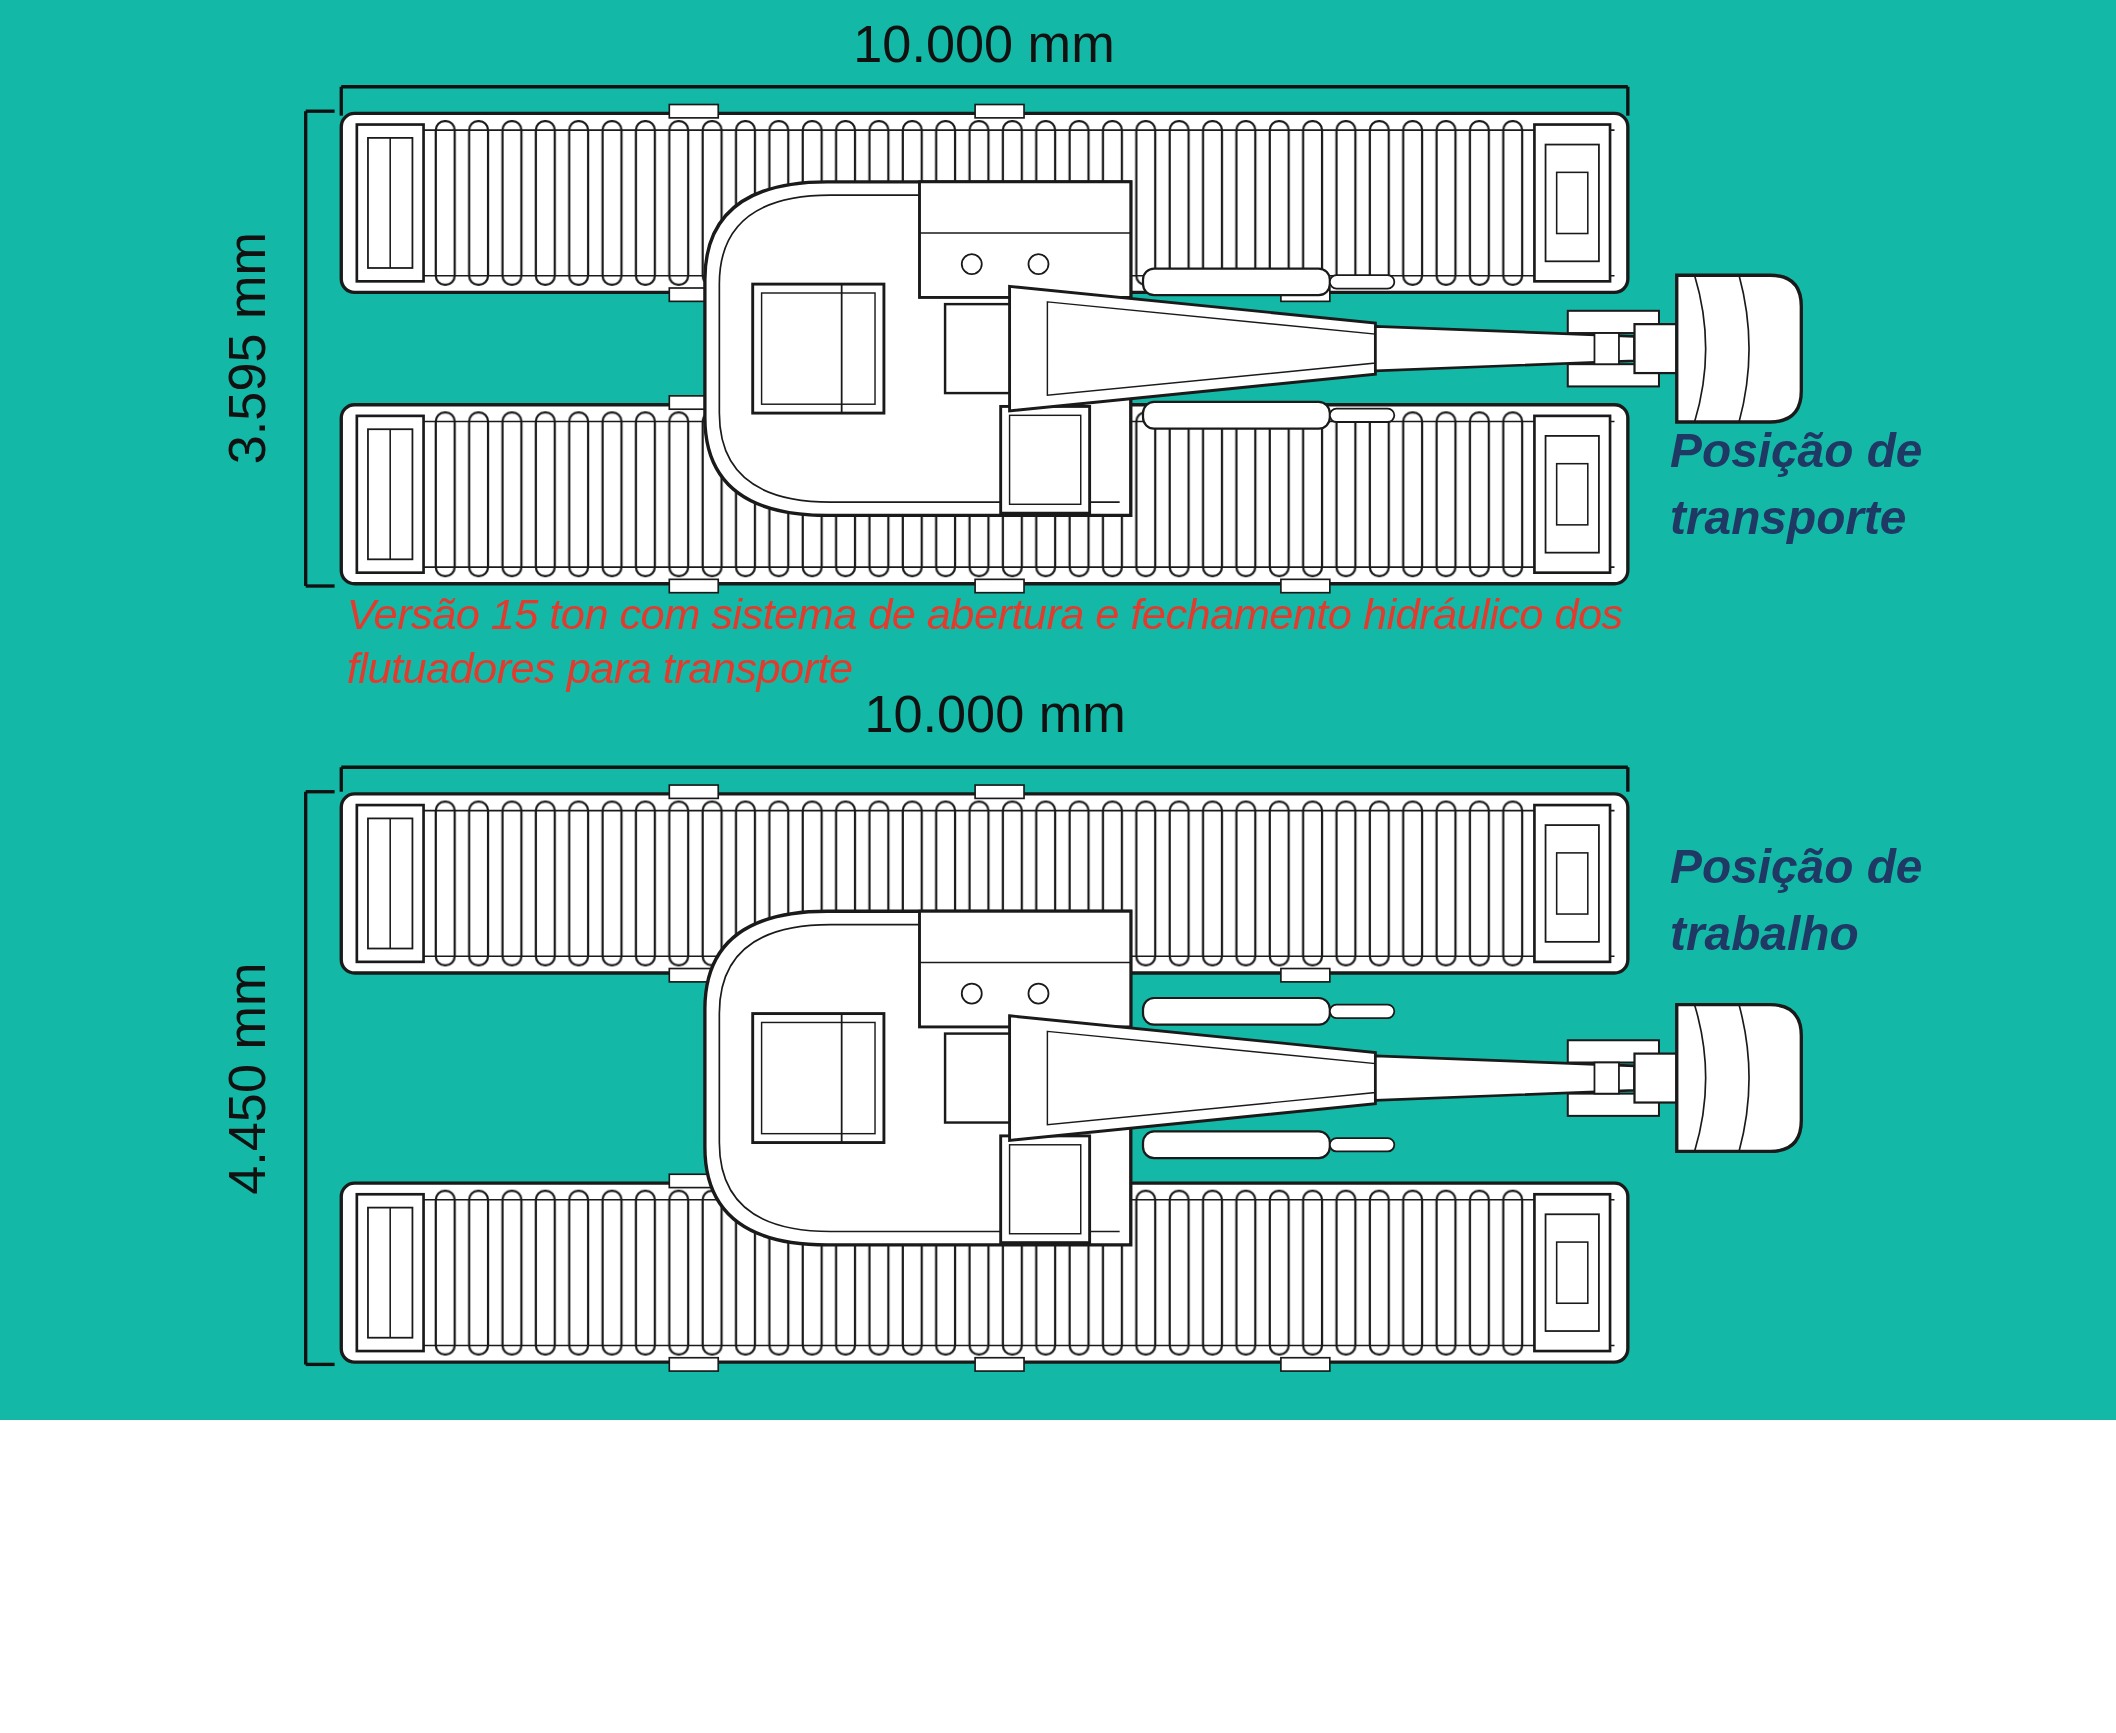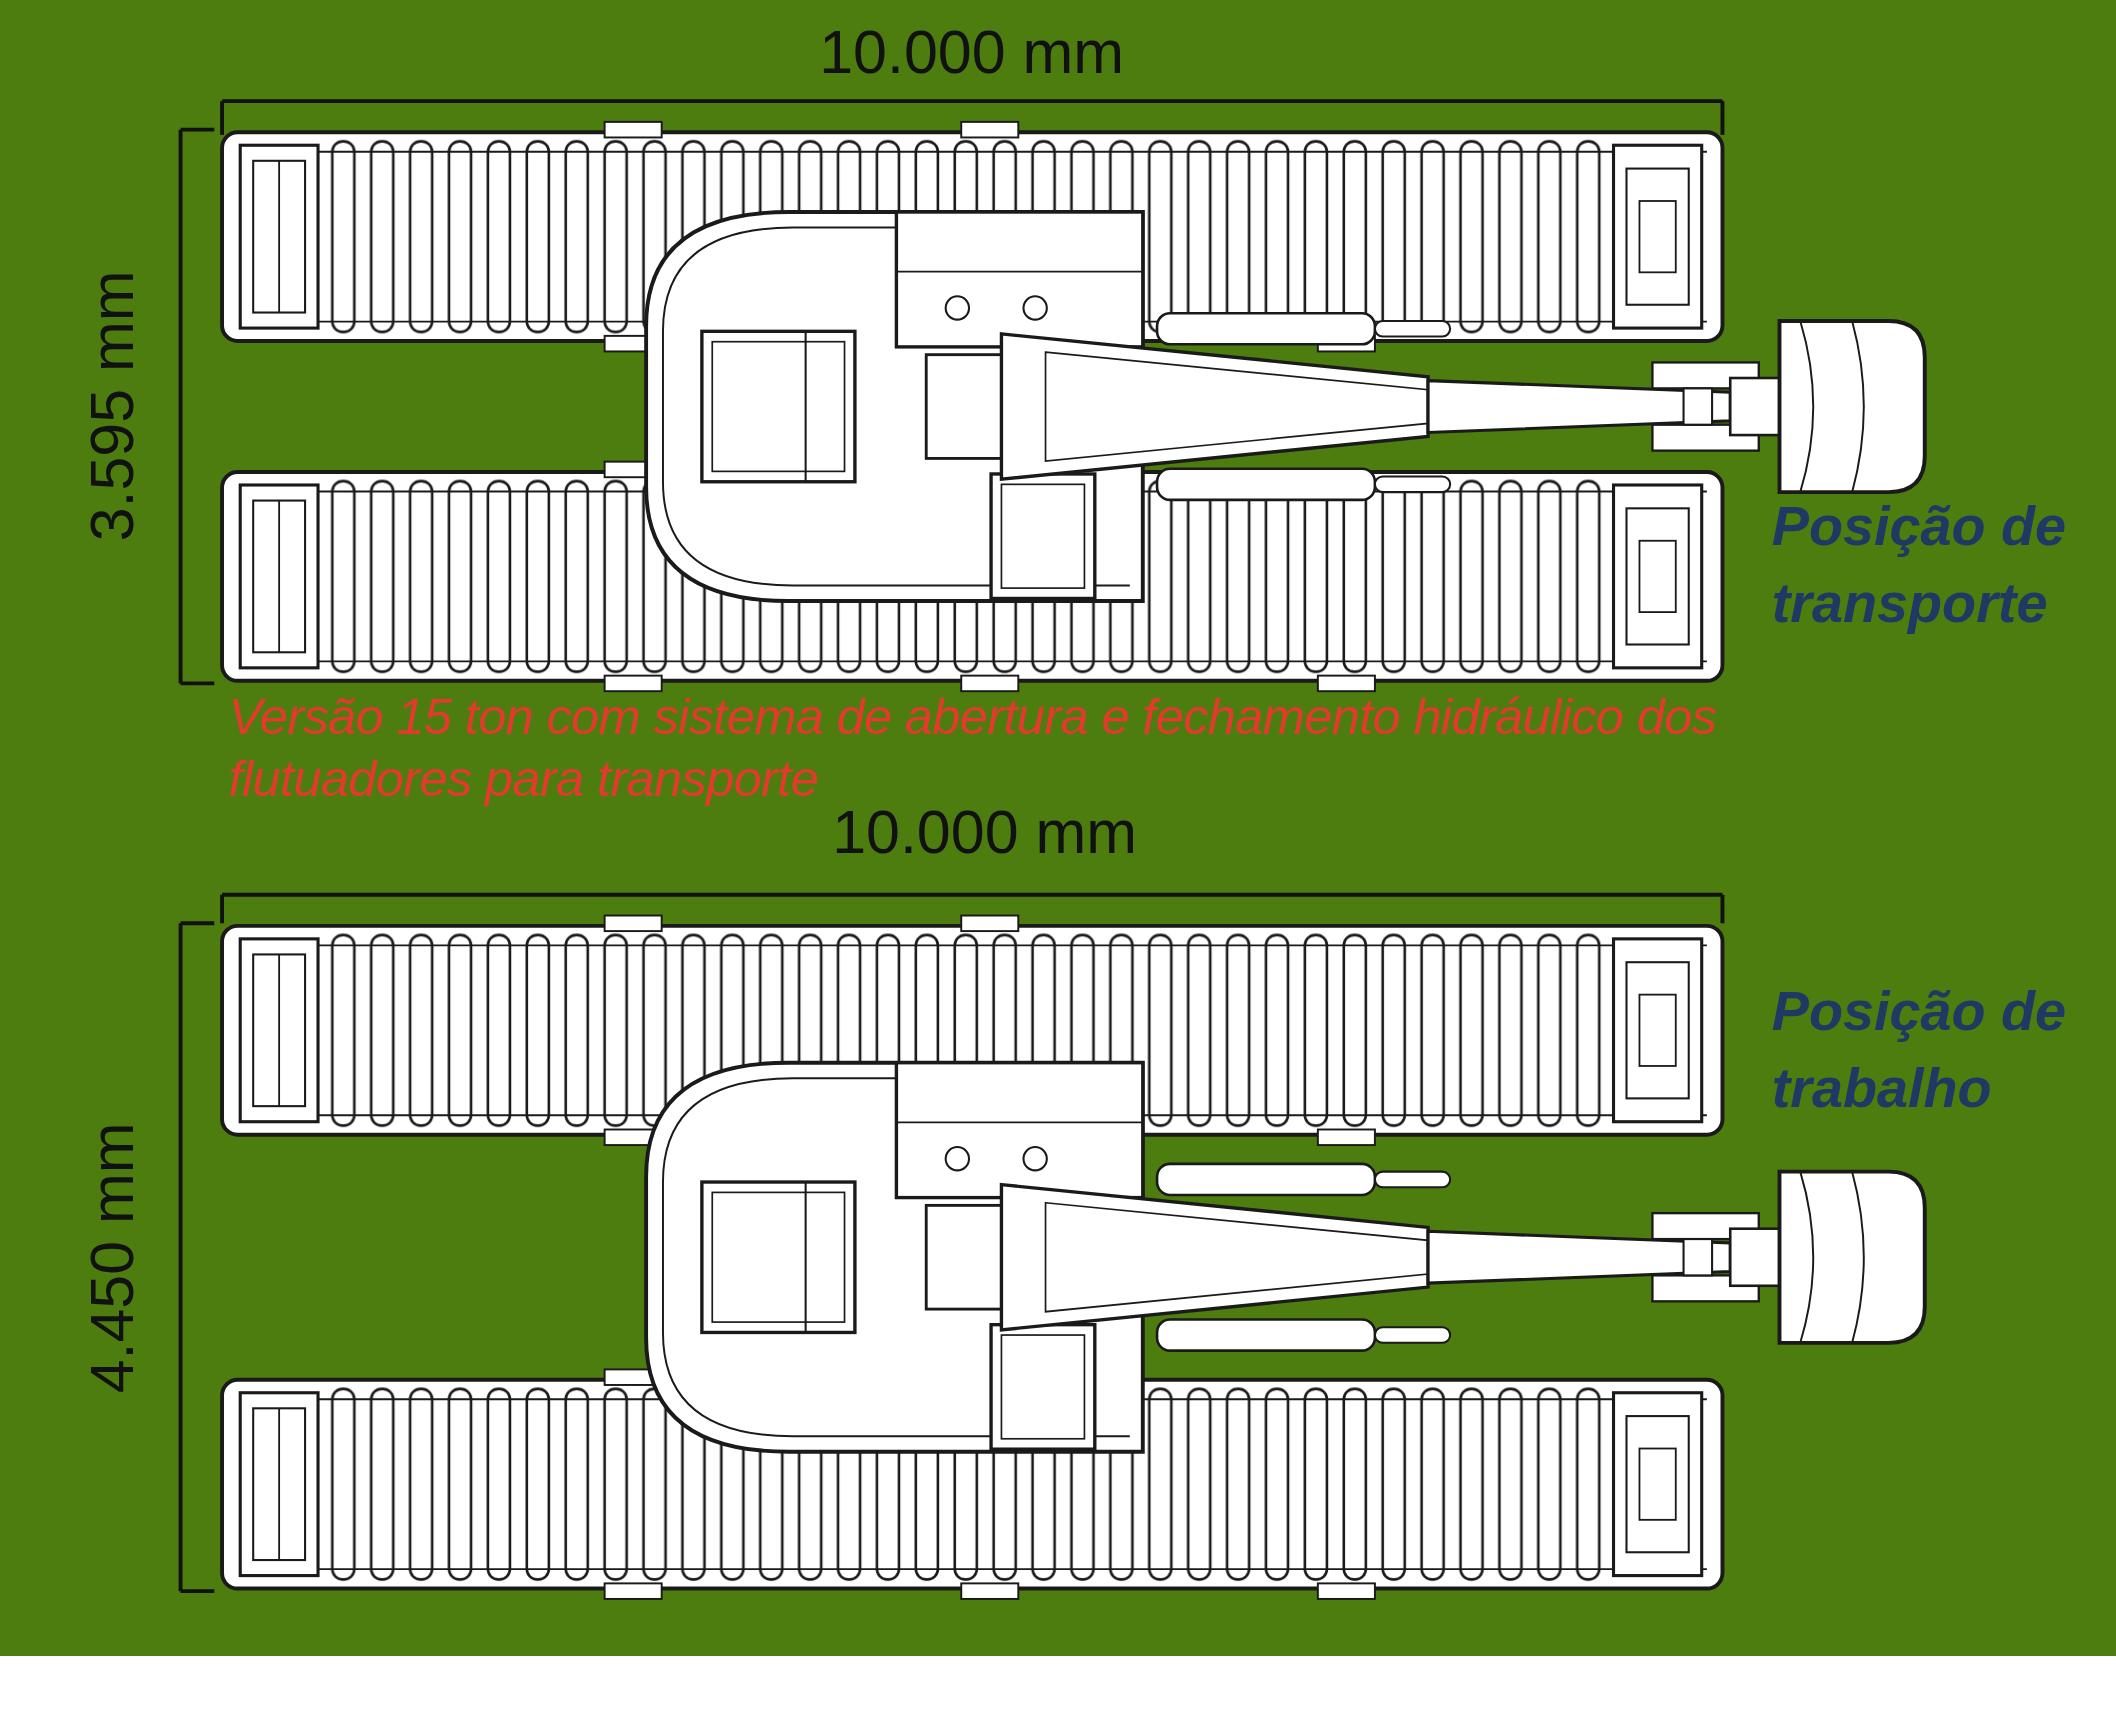--- a/index.html
+++ b/index.html
@@ -1,20 +1,20 @@
 <!DOCTYPE html>
 <html style="font-size:14.5px"><head>
 <meta charset="utf-8">
 <style>
   html, body { margin: 0; padding: 0; background: #ffffff; }
   .stage {
     position: relative;
     width: 2117px;
-    height: 1656px;
-    background: #4d7c0f;
+    height: 1420px;
+    background: #14b8a6;
     overflow: hidden;
   }
   .stage svg { display: block; width: 100%; height: 100%; }
   .dim-label {
     font-family: "Liberation Sans", sans-serif;
     font-size: 47px;
     fill: #111111;
   }
   .pos-label {
     font-family: "Liberation Sans", sans-serif;

